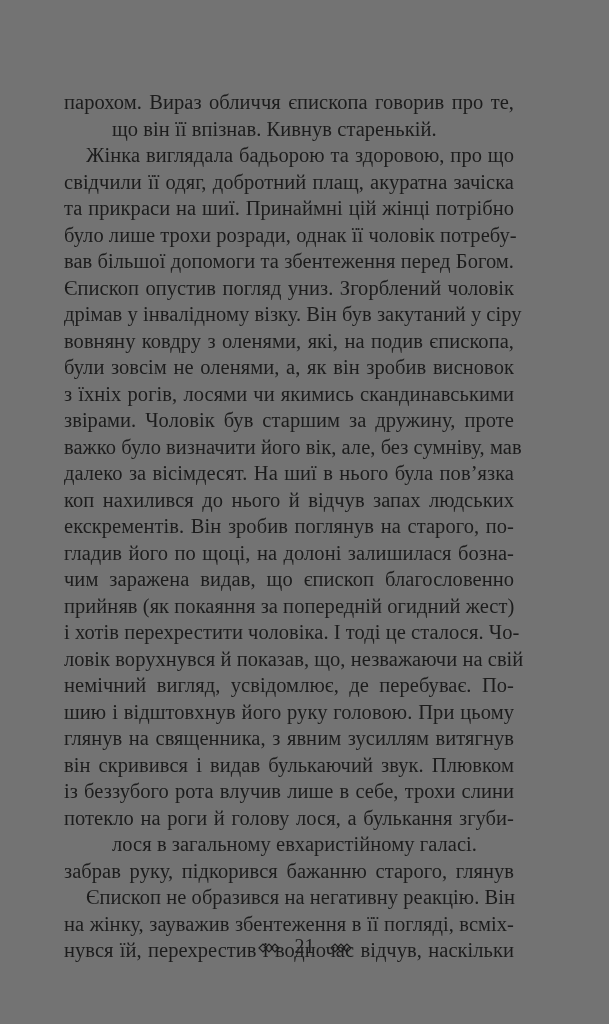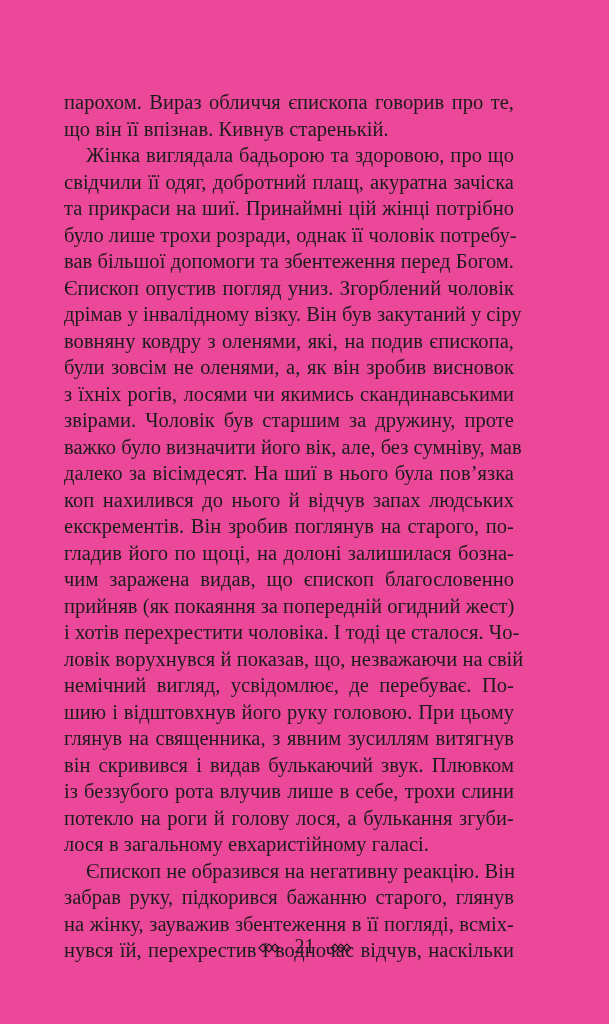--- a/index.html
+++ b/index.html
@@ -13,40 +13,41 @@
       position: relative;
       overflow: hidden;
       font-family: "Liberation Serif", "DejaVu Serif", serif;
       color: #1c1c1c;
     }
     .page {
       position: absolute;
       left: 0; top: 0;
       width: 609px;
       height: 1024px;
-      background: #ec4899;
+      background: #737373;
     }
     .text-block {
       position: absolute;
       left: 64px;
       top: 89px;
       width: 450px;
     }
     .line {
       display: block;
       height: 26.5px;
       line-height: 26.5px;
       font-size: 20.5px;
       white-space: nowrap;
       text-align: justify;
       text-align-last: justify;
       letter-spacing: 0.05px;
     }
     .line.last {
       text-align-last: left;
+      margin-left: 48px;
     }
     .line.indent {
       padding-left: 22px;
     }
     .folio {
       position: absolute;
       left: 0;
       width: 609px;
       top: 932px;
       height: 28px;
@@ -93,22 +94,22 @@
       <span class="line">прийняв (як покаяння за попередній огидний жест)</span>
       <span class="line">і хотів перехрестити чоловіка. І тоді це сталося. Чо-</span>
       <span class="line">ловік ворухнувся й показав, що, незважаючи на свій</span>
       <span class="line">немічний вигляд, усвідомлює, де перебуває. По-</span>
       <span class="line">шию і відштовхнув його руку головою. При цьому</span>
       <span class="line">глянув на священника, з явним зусиллям витягнув</span>
       <span class="line">він скривився і видав булькаючий звук. Плювком</span>
       <span class="line">із беззубого рота влучив лише в себе, трохи слини</span>
       <span class="line">потекло на роги й голову лося, а булькання згуби-</span>
       <span class="line last">лося в загальному евхаристійному галасі.</span>
+      <span class="line">забрав руку, підкорився бажанню старого, глянув</span>
       <span class="line indent">Єпископ не образився на негативну реакцію. Він</span>
-      <span class="line">забрав руку, підкорився бажанню старого, глянув</span>
       <span class="line">на жінку, зауважив збентеження в її погляді, всміх-</span>
       <span class="line">нувся їй, перехрестив і водночас відчув, наскільки</span>
     </div>
 
   <div class="folio">
     <span class="orn">
       <svg width="24" height="12" viewBox="0 0 24 12">
         <g fill="none" stroke="#1c1c1c" stroke-width="1.2">
           <path d="M2 6 L6 2 L10 6 L6 10 Z"></path>
           <path d="M8 6 L12 2 L16 6 L12 10 Z"></path>

